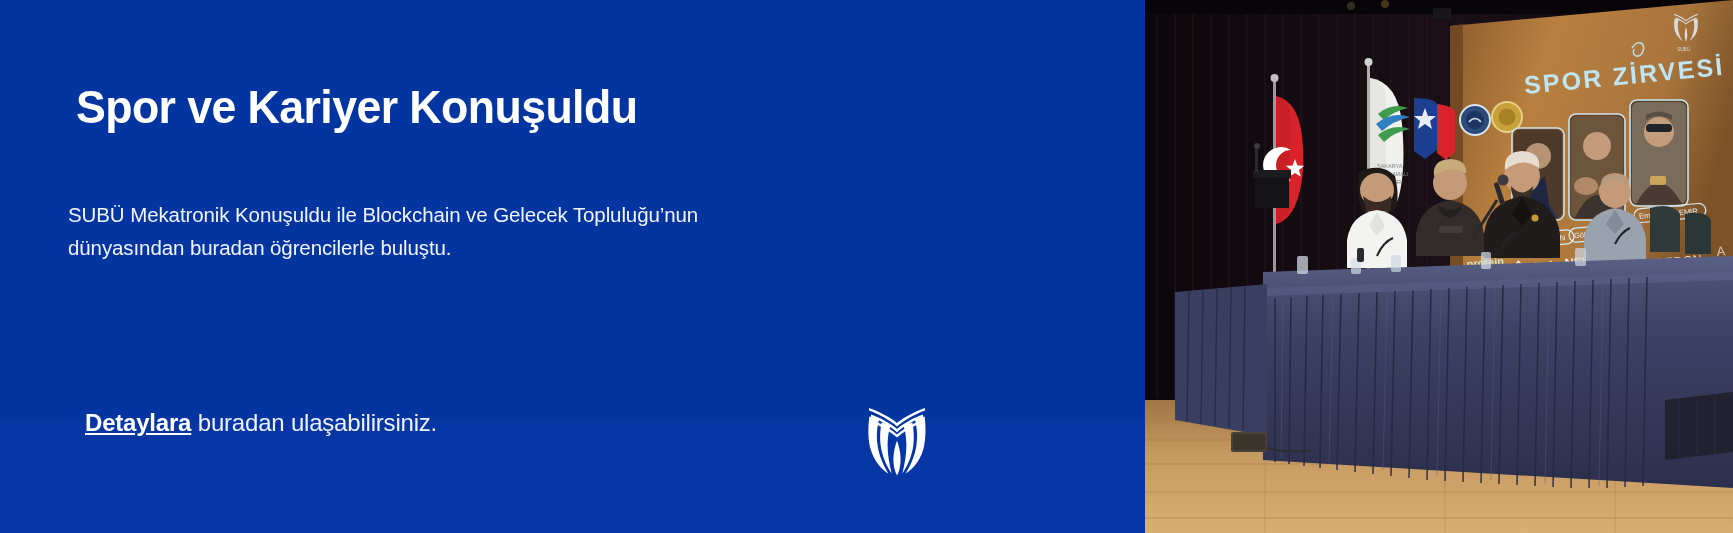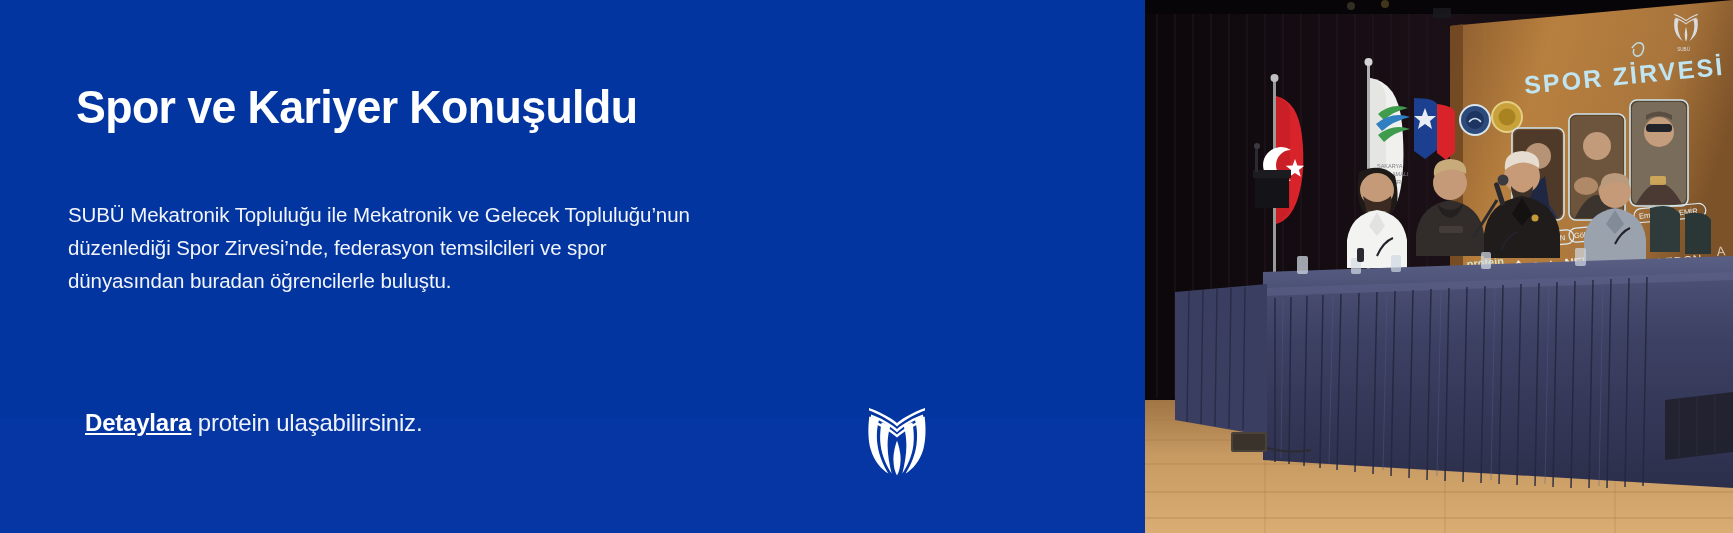--- a/index.html
+++ b/index.html
@@ -77,27 +77,26 @@
 </head>
 <body>
 
 <div class="banner">
 
   <div class="left-panel">
 
     <h1 class="headline">Spor ve Kariyer Konuşuldu</h1>
 
     <div class="body-copy">
-      <span>SUBÜ Mekatronik Topluluğu ile Mekatronik ve Gelecek Topluluğu’nun</span>
-      <span>düzenlediği Spor Zirvesi’nde, federasyon temsilcileri ve spor</span>
+      <span>SUBÜ Mekatronik Konuşuldu ile Blockchain ve Gelecek Topluluğu’nun</span>
       <span>dünyasından buradan öğrencilerle buluştu.</span>
     </div>
 
     <div class="cta">
-      <span class="cta-strong">Detaylara</span><span class="cta-rest"> protein ulaşabilirsiniz.</span>
+      <span class="cta-strong">Detaylara</span><span class="cta-rest"> buradan ulaşabilirsiniz.</span>
     </div>
 
     <div class="logo-mark">
       <svg viewBox="0 0 62 72" xmlns="http://www.w3.org/2000/svg" aria-hidden="true">
         <g fill="#ffffff">
 
           <path d="M3 4 C12 7 24 13 31 19 C38 13 50 7 59 4 C59 6.4 59 6.4 59 6.4 C50 9.6 38 16 31 22.4 C24 16 12 9.6 3 6.4 Z"></path>
           <path d="M5 10.5 C13.5 13.4 24.5 19.2 31 25 C37.5 19.2 48.5 13.4 57 10.5 C57 12.9 57 12.9 57 12.9 C48.5 16 37.5 22.1 31 28.2 C24.5 22.1 13.5 16 5 12.9 Z"></path>
           <path d="M8 17 C15.5 19.7 25 25 31 30.5 C37 25 46.5 19.7 54 17 C54 19.4 54 19.4 54 19.4 C46.5 22.3 37 27.9 31 33.5 C25 27.9 15.5 22.3 8 19.4 Z"></path>
 

